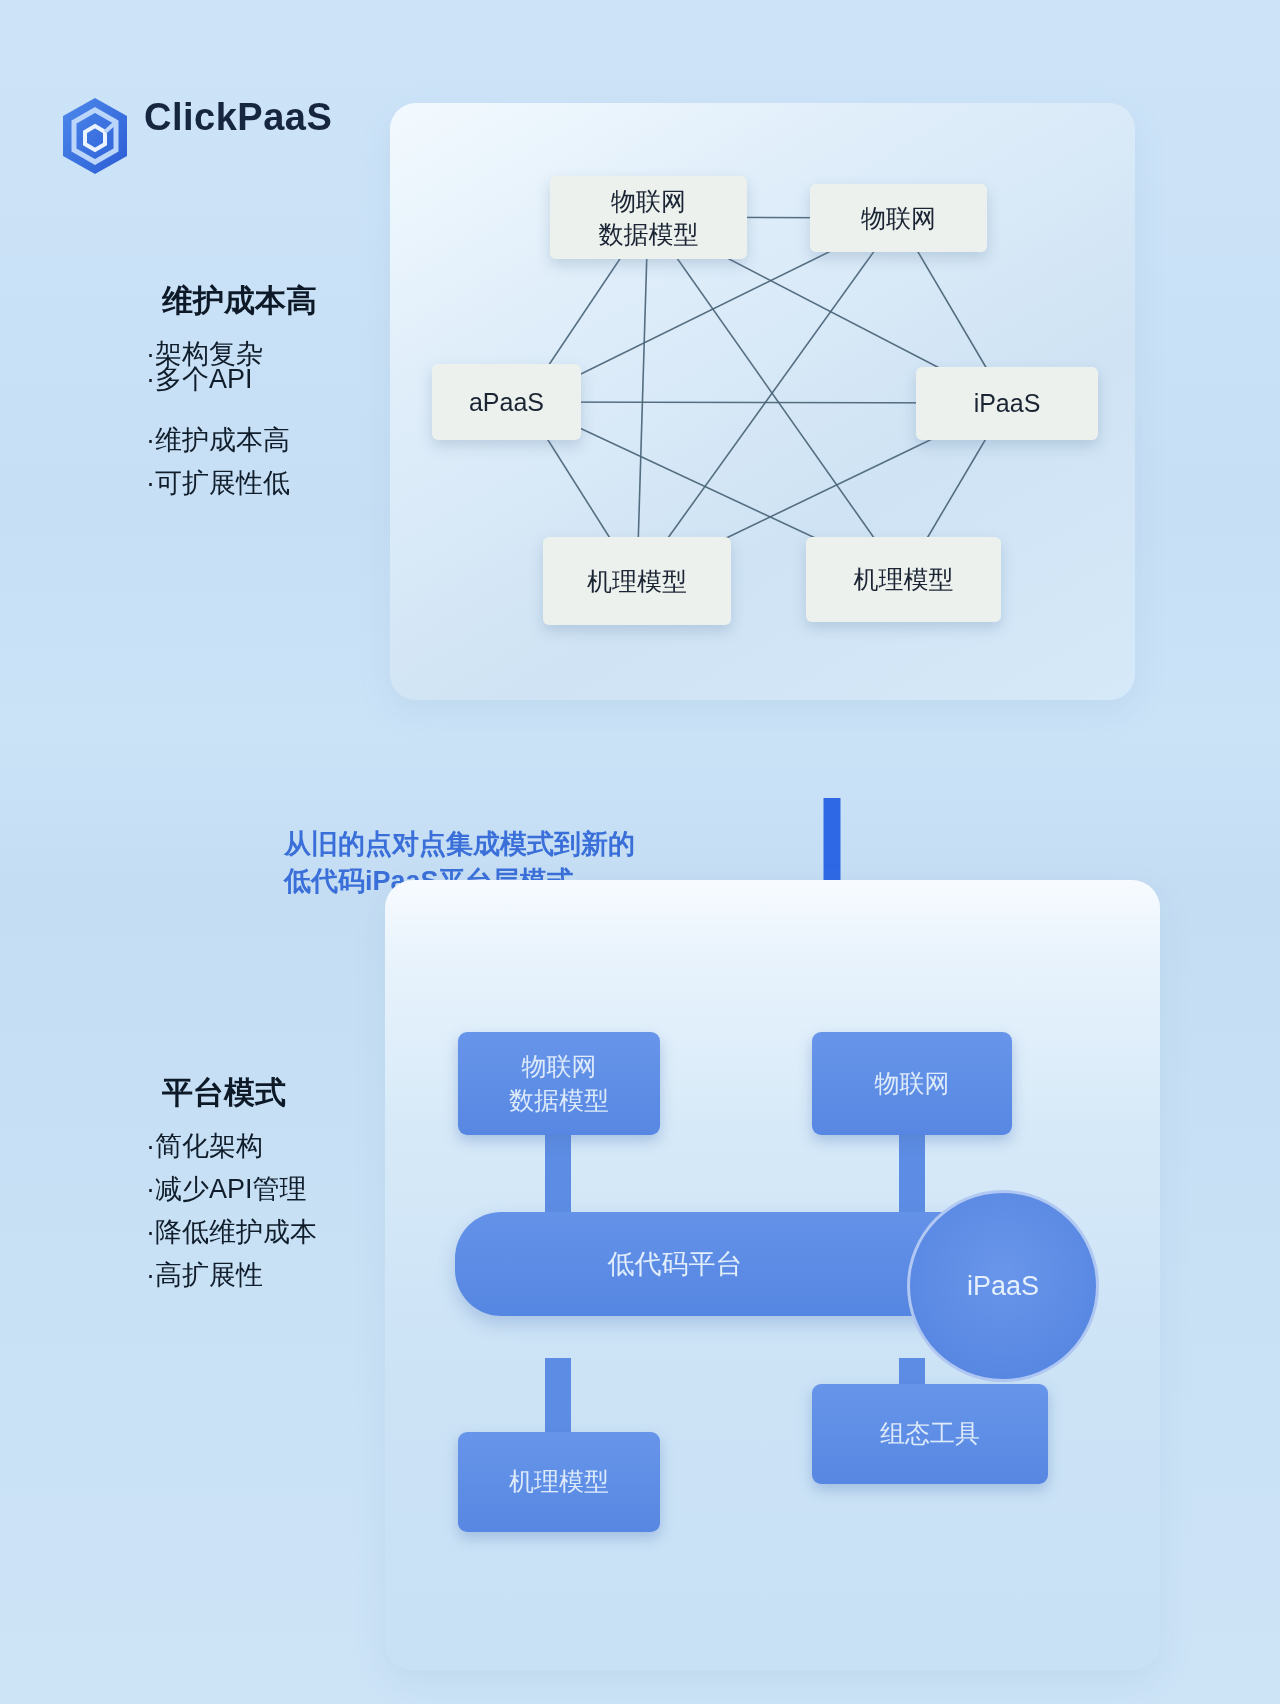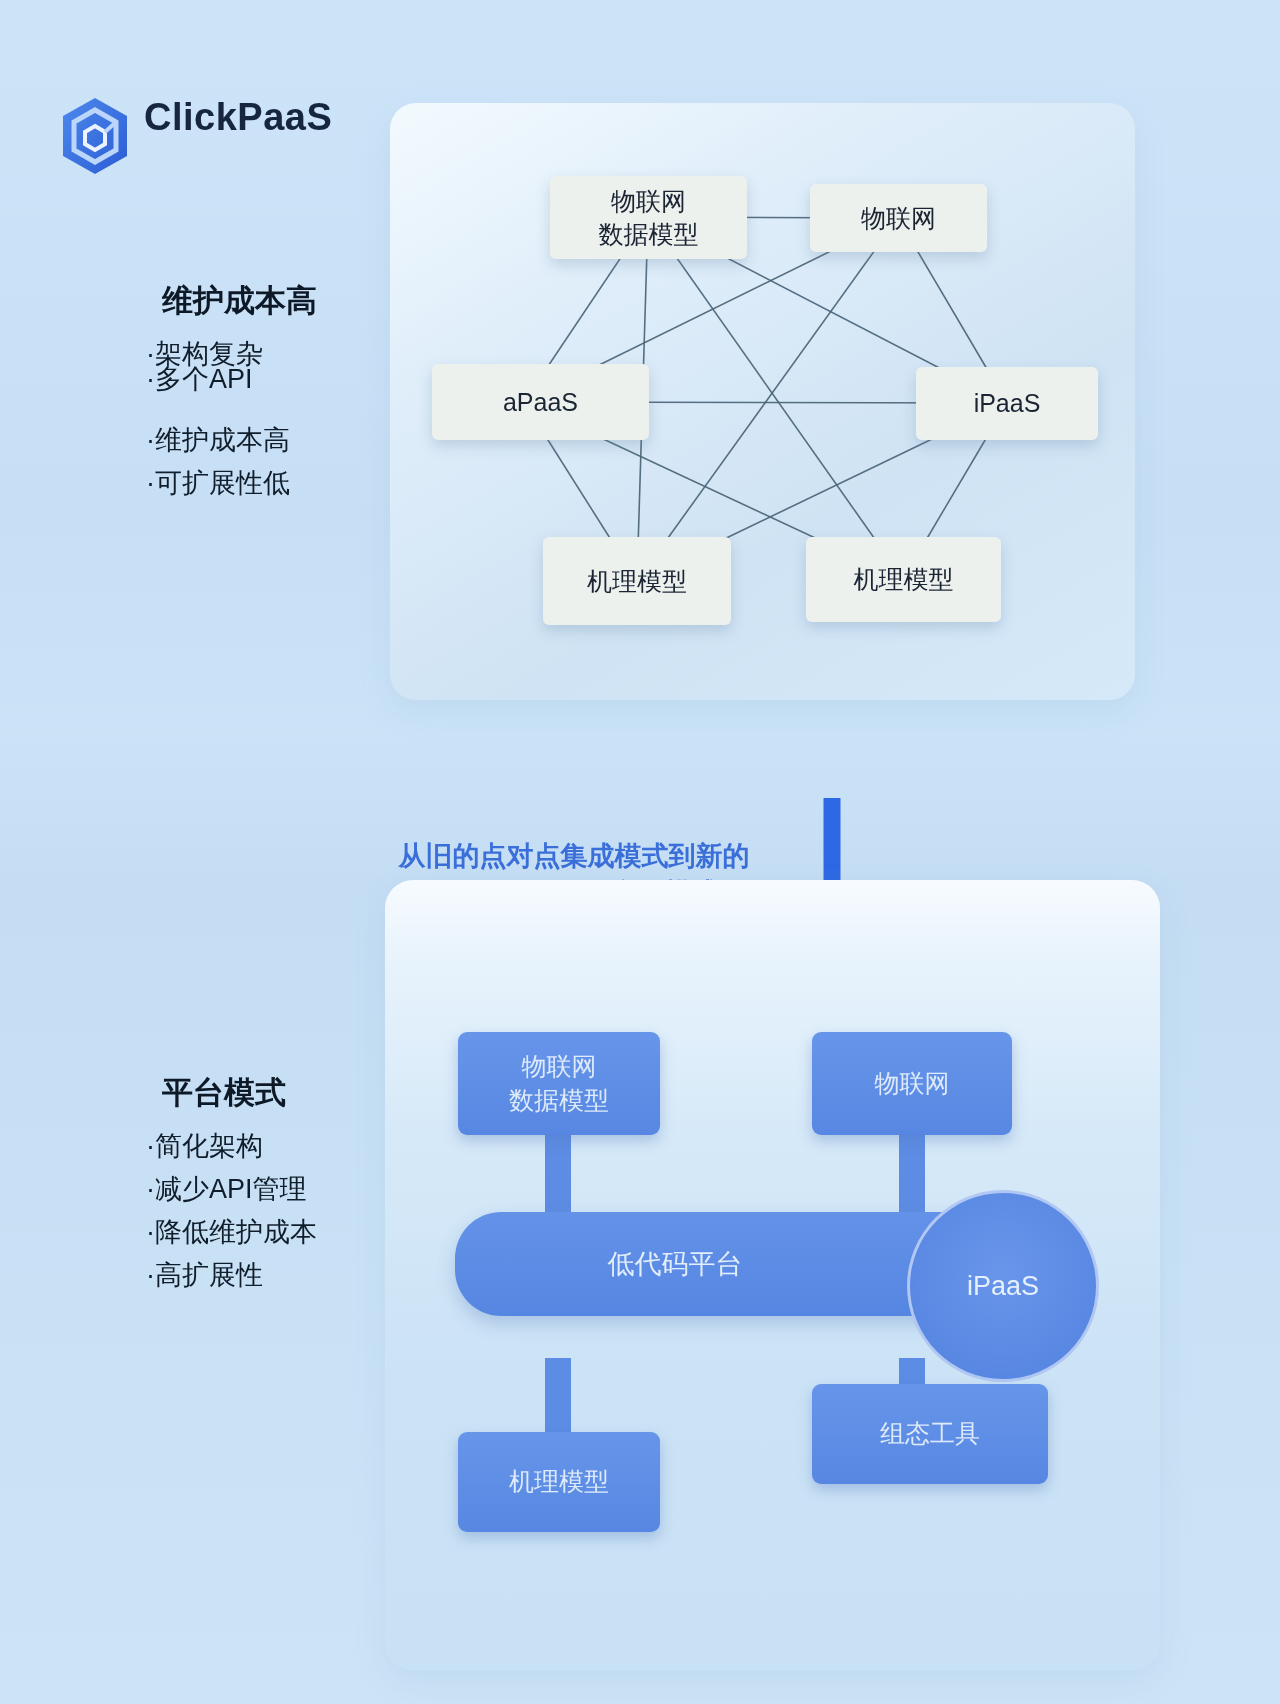--- a/index.html
+++ b/index.html
@@ -23,22 +23,22 @@
   }
   .top-panel svg.mesh{position:absolute;left:0;top:0;}
   .mesh line{stroke:#4a6478;stroke-width:1.6;opacity:.92;}
   .node{
     position:absolute;display:flex;align-items:center;justify-content:center;text-align:center;
     background:#edf1ee;border-radius:6px;color:#1a2433;font-size:25px;font-weight:500;
     line-height:1.3;box-shadow:0 6px 14px rgba(100,130,160,.28);
   }
   
   .transition-text{
-    position:absolute;left:284px;top:826px;width:580px;text-align:center;
-    font-size:27px;line-height:37px;font-weight:700;color:#3a6fd9;margin-top:12px;
+    position:absolute;left:284px;top:826px;width:580px;text-align:left;
+    font-size:27px;line-height:37px;font-weight:700;color:#3a6fd9;
   }
   .down-arrow{position:absolute;left:799px;top:798px;}
   
   .bottom-panel{
     position:absolute;left:385px;top:880px;width:775px;height:790px;border-radius:28px;
     background:linear-gradient(180deg,#f7fbff 0%,#e8f3fc 10%,#d6e9f8 32%,#cce3f6 62%,#c9e1f5 100%);
     box-shadow:0 12px 30px rgba(130,165,200,.15);
   }
   .bbox{
     position:absolute;display:flex;align-items:center;justify-content:center;text-align:center;
@@ -109,21 +109,21 @@
         <line x1="617" y1="300" x2="513" y2="476"></line>
       </svg>
 
     <div class="node" style="left:160px;top:73px;width:197px;height:83px">
       <div>
         <div>物联网</div>
         <div>数据模型</div>
       </div>
     </div>
     <div class="node" style="left:420px;top:81px;width:177px;height:68px">物联网</div>
-    <div class="node" style="left:42px;top:261px;width:217px;height:76px">aPaaS</div>
+    <div class="node" style="left:42px;top:261px;width:149px;height:76px">aPaaS</div>
     <div class="node" style="left:526px;top:264px;width:182px;height:73px">iPaaS</div>
     <div class="node" style="left:153px;top:434px;width:188px;height:88px">机理模型</div>
     <div class="node" style="left:416px;top:434px;width:195px;height:85px">机理模型</div>
   </div>
 
   <div class="transition-text">
     <div>从旧的点对点集成模式到新的</div>
     <div>低代码iPaaS平台层模式</div>
   </div>
   <div class="down-arrow">

